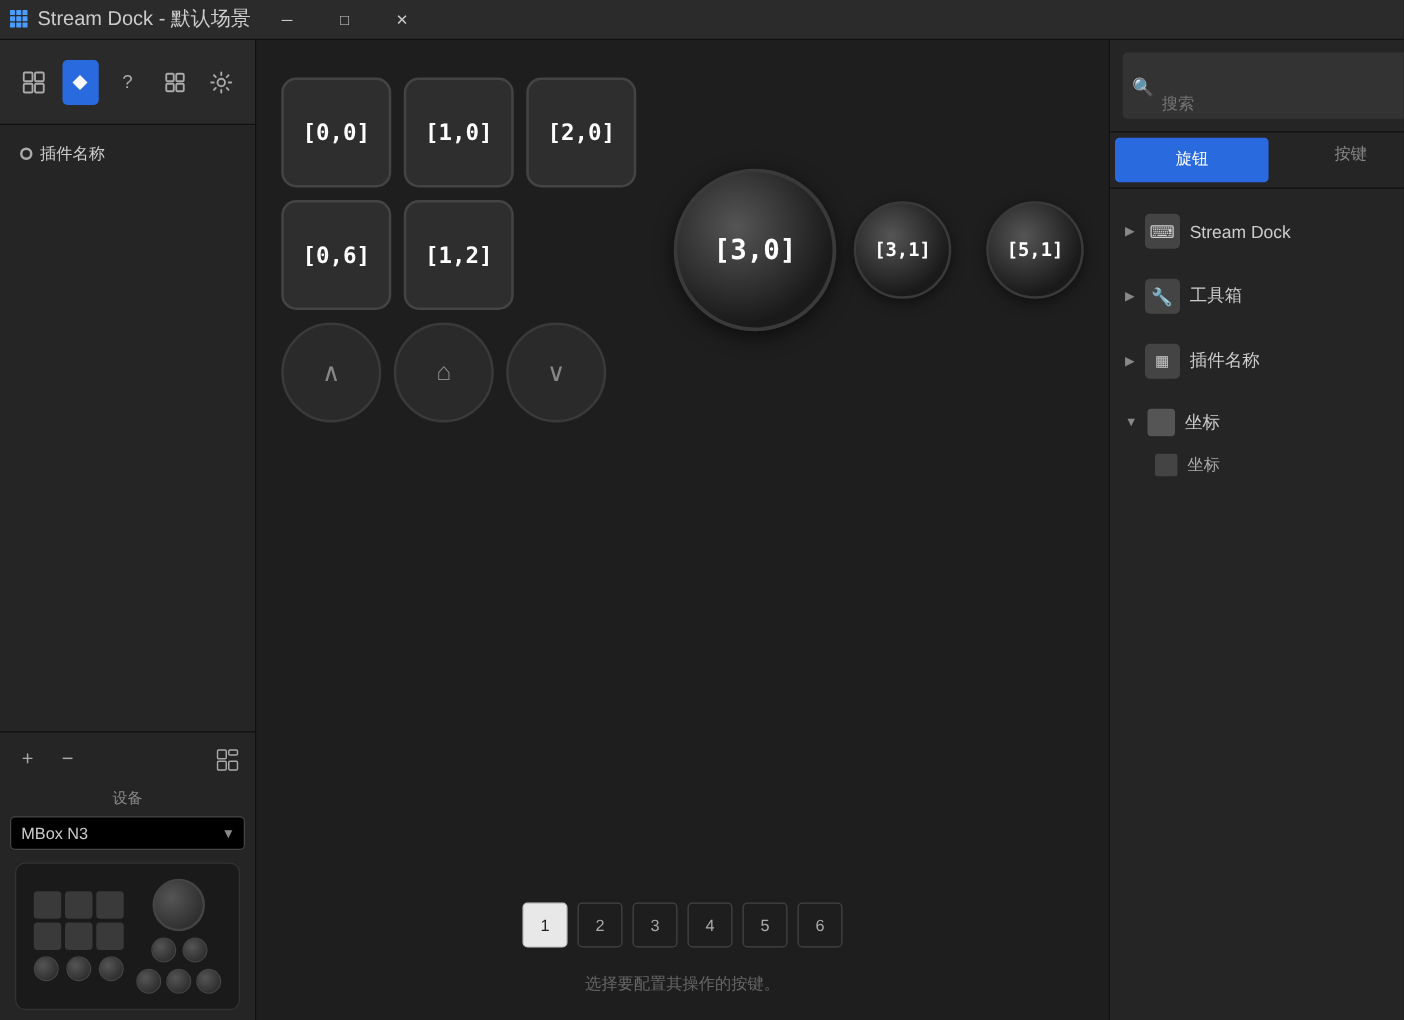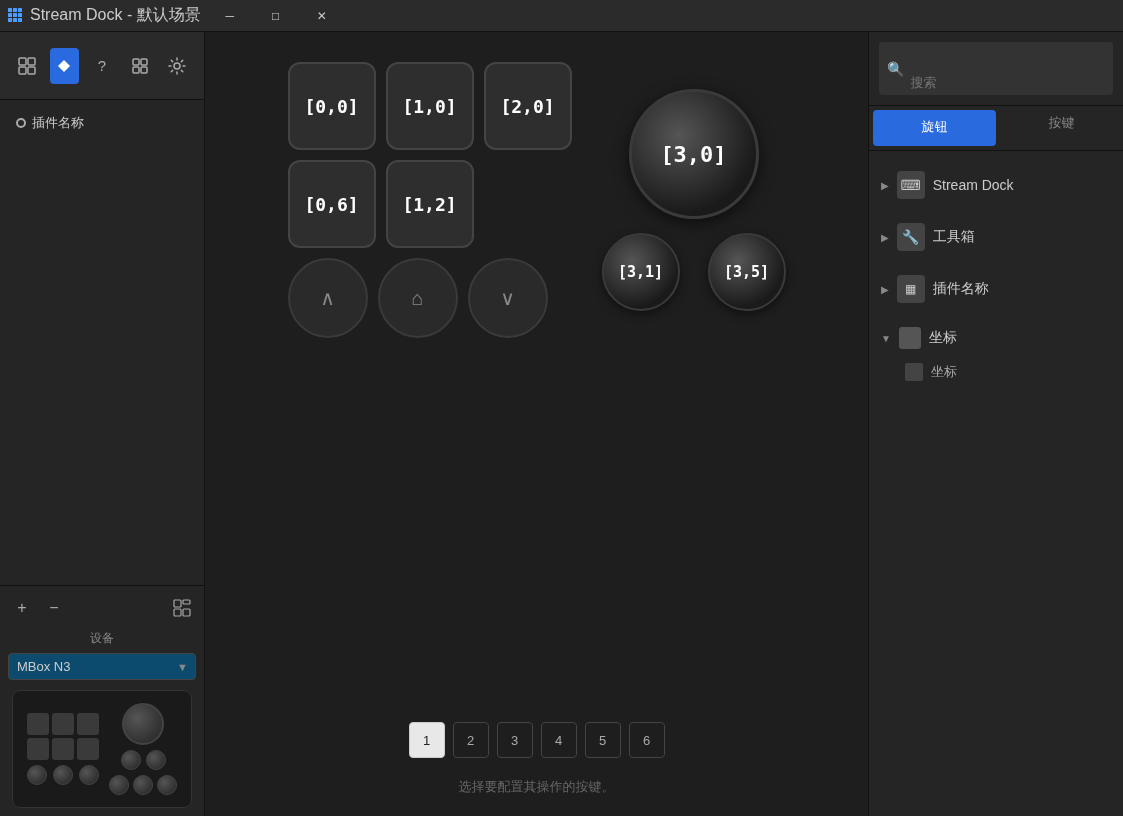--- a/index.html
+++ b/index.html
@@ -148,21 +148,21 @@
       color: #888;
       text-align: center;
       margin-bottom: 6px;
     }
     #device-select-wrapper {
       position: relative;
       margin-bottom: 10px;
     }
     #device-select {
       width: 100%;
-      background: #0c4a6e;
+      background: #000000;
       border: 1px solid #444;
       border-radius: 4px;
       color: #ccc;
       padding: 5px 8px;
       font-size: 13px;
       appearance: none;
       cursor: pointer;
     }
     .select-arrow {
       position: absolute;
@@ -474,21 +474,21 @@
       gap: 30px;
       align-items: center;
     }
     #button-grid {
       display: flex;
       flex-direction: column;
       gap: 10px;
     }
     #knob-column {
       display: flex;
-      flex-direction: column;
+      flex-direction: row;
       align-items: center;
       gap: 14px;
     }
     #small-knobs-row {
       display: flex;
       gap: 28px;
     }
   </style>
 </head>
 <body>
@@ -654,21 +654,21 @@
 
         <div id="knob-column">
           <button class="knob-large">
             <span>[3,0]</span>
           </button>
           <div id="small-knobs-row">
             <button class="knob-small">
               <span>[3,1]</span>
             </button>
             <button class="knob-small">
-              <span>[3,5]</span>
+              <span>[5,1]</span>
             </button>
           </div>
         </div>
       </div>
     </div>
 
     <div id="pagination">
       <button class="page-btn active">1</button>
       <button class="page-btn">2</button>
       <button class="page-btn">3</button>

